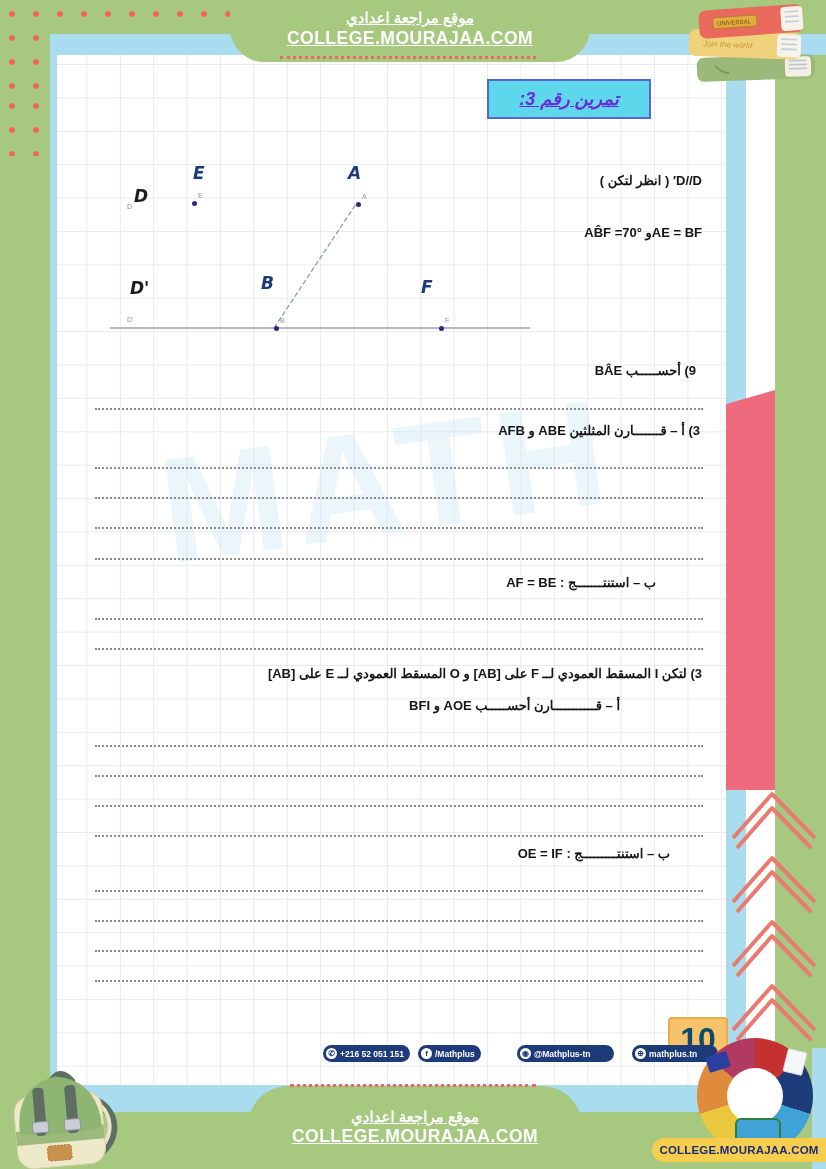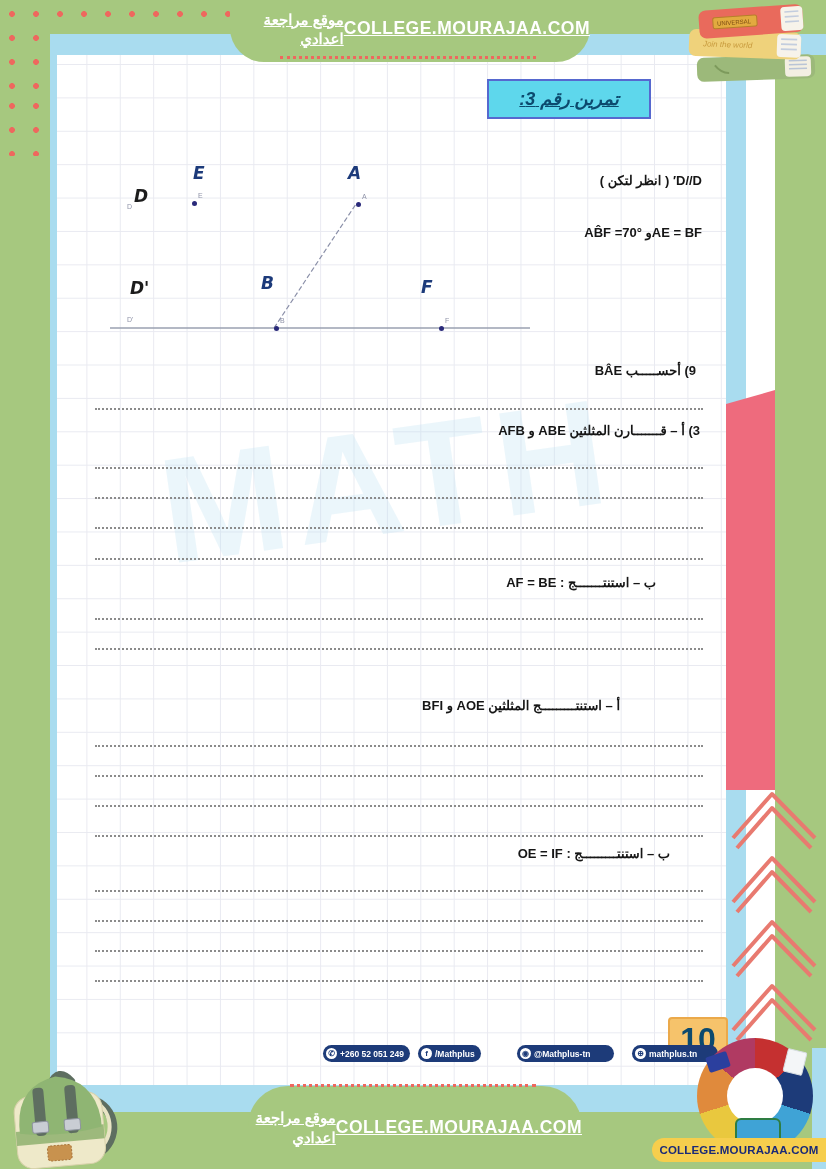--- a/index.html
+++ b/index.html
@@ -9,39 +9,39 @@
   }
   
   .dots{position:absolute;background-image:radial-gradient(circle,#ee685e 2.6px,rgba(0,0,0,0) 3.2px);background-size:24px 24px;z-index:1;}
   .stripe-top{position:absolute;left:50px;top:34px;width:776px;height:21px;background:#a9dcef;z-index:1;}
   .stripe-bottom{position:absolute;left:50px;top:1090px;width:726px;height:22px;background:#a9dcef;z-index:1;}
   .white-card{position:absolute;left:57px;top:48px;width:718px;height:1042px;background:#ffffff;border-radius:6px;z-index:2;}
   .blue-mat{position:absolute;left:50px;top:34px;width:696px;height:1056px;background:#a9dcef;border-radius:4px;z-index:3;}
   .pink-panel{position:absolute;left:726px;top:390px;width:49px;height:400px;background:#ee6b7d;clip-path:polygon(0 14px,100% 0,100% 100%,0 100%);z-index:4;}
   .edge-blue-br{position:absolute;left:812px;top:1048px;width:14px;height:121px;background:#a9dcef;z-index:1;}
   
-  .bump{position:absolute;background:#a6c87f;z-index:5;display:flex;flex-direction:row;align-items:center;justify-content:center;text-align:right;}
+  .bump{position:absolute;background:#a6c87f;z-index:5;display:flex;flex-direction:column;align-items:center;justify-content:center;text-align:right;}
   .bump.hdr{left:230px;top:0;width:360px;height:58px;border-radius:0 0 34px 34px;padding-bottom:4px;}
   .bump.ftr{left:248px;top:1086px;width:334px;height:83px;border-radius:40px 40px 0 0;}
   .site-ar{color:#fff;font-weight:bold;font-size:15px;text-decoration:underline;line-height:1.3;}
   .site-url{color:#fff;font-weight:bold;font-size:17.5px;text-decoration:underline;letter-spacing:.5px;line-height:1.25;}
   .red-dotline{position:absolute;border-top:3px dotted #ee685e;z-index:6;}
   
   #page{
     position:absolute;left:57px;top:55px;width:669px;height:1030px;background:#fff;z-index:4;
     background-image:linear-gradient(#e9eaf1 1px,rgba(0,0,0,0) 1px),linear-gradient(90deg,#e9eaf1 1px,rgba(0,0,0,0) 1px);
     background-size:33.4px 33.4px;background-position:-4px 9px;
   }
   .watermark{position:absolute;left:60px;top:340px;width:540px;text-align:center;font-size:150px;font-weight:bold;color:#bfe2f2;opacity:.30;transform:rotate(-8deg);z-index:0;letter-spacing:8px;}
   .abs{position:absolute;z-index:2;}
   .artext{font-size:13px;font-weight:600;color:#161616;direction:rtl;white-space:nowrap;}
   .title-box{
     position:absolute;left:430px;top:24px;width:160px;height:36px;background:#5ed7ec;border:2px solid #5668cf;
     display:flex;align-items:center;justify-content:center;z-index:2;
-    font-size:18px;font-weight:bold;font-style:italic;color:#0c4a6e;direction:rtl;text-decoration:underline;
+    font-size:18px;font-weight:bold;font-style:italic;color:#6d28d9;direction:rtl;text-decoration:underline;
   }
   
   .fig-label{position:absolute;font-weight:bold;font-style:italic;font-size:17px;z-index:3;font-family:"DejaVu Sans",sans-serif;}
   .fig-tiny{position:absolute;font-size:7px;color:#8f93a8;z-index:3;}
   .fig-point{position:absolute;width:5px;height:5px;border-radius:50%;background:#2a2a7a;z-index:3;}
   
   .dotline{position:absolute;left:38px;width:608px;border-top:2px dotted #8b8b8b;z-index:2;}
   
   #social-row{position:absolute;left:130px;top:990px;width:480px;height:20px;z-index:3;}
   .pill{position:absolute;height:17px;background:#1d3b79;border-radius:9px;display:flex;align-items:center;gap:3px;padding:0 6px 0 3px;box-sizing:border-box;}
@@ -138,21 +138,22 @@
         <span class="fig-tiny" style="left: 70px; top: 261px;">D'</span>
       </div>
   </div>
 
   <div class="abs artext" style="top:118px;right:24px;">D//D′ ( انظر لتكن )</div>
   <div class="abs artext" style="top:170px;right:24px;direction:ltr;">AB̂F =70°   وAE = BF</div>
 
   <div class="abs artext" style="top:308px;right:30px;">9) أحســـــب BÂE</div>
   <div class="abs artext" style="top:368px;right:26px;">3) أ – قـــــــارن المثلثين ABE و AFB</div>
   <div class="abs artext" style="top:520px;right:70px;">ب – استنتـــــــج : AF = BE</div>
-  <div class="abs artext" style="top:643px;right:106px;">أ – استنتـــــــــج المثلثين AOE و BFI</div>
+  <div class="abs artext" style="top:611px;right:24px;">3) لتكن I المسقط العمودي لــ F على [AB] و O المسقط العمودي لــ E على [AB]</div>
+  <div class="abs artext" style="top:643px;right:106px;">أ – قـــــــــــارن أحســـــب AOE و BFI</div>
   <div class="abs artext" style="top:791px;right:56px;">ب – استنتـــــــــج : OE = IF</div>
 
   <div id="answer-lines">
       <div class="dotline" style="top: 353px;"></div>
       <div class="dotline" style="top: 412px;"></div>
       <div class="dotline" style="top: 442px;"></div>
       <div class="dotline" style="top: 472px;"></div>
       <div class="dotline" style="top: 503px;"></div>
       <div class="dotline" style="top: 563px;"></div>
       <div class="dotline" style="top: 593px;"></div>
@@ -164,21 +165,21 @@
       <div class="dotline" style="top: 865px;"></div>
       <div class="dotline" style="top: 895px;"></div>
       <div class="dotline" style="top: 925px;"></div>
     </div>
 
   <div class="pagenum">10</div>
 
   <div id="social-row">
       <div class="pill" style="left: 136px; min-width: 84px;">
         <span class="ic">✆</span>
-        <span class="lb">+260 52 051 249</span>
+        <span class="lb">+216 52 051 151</span>
       </div>
       <div class="pill" style="left: 231px; min-width: 60px;">
         <span class="ic">f</span>
         <span class="lb">/Mathplus</span>
       </div>
       <div class="pill" style="left: 330px; min-width: 97px;">
         <span class="ic">◉</span>
         <span class="lb">@Mathplus-tn</span>
       </div>
       <div class="pill" style="left: 445px; min-width: 86px;">

